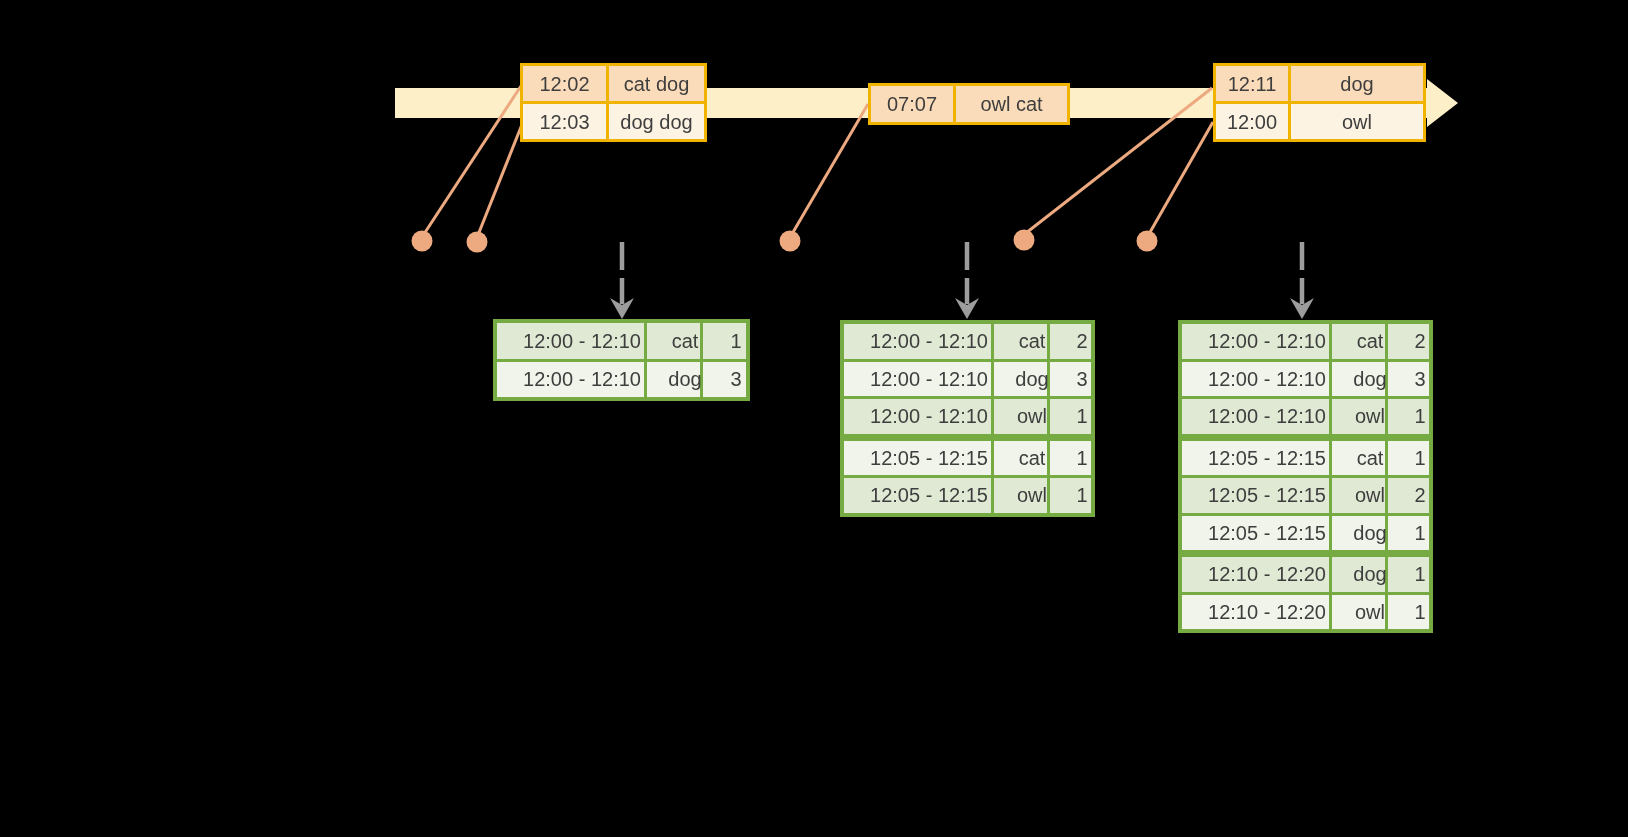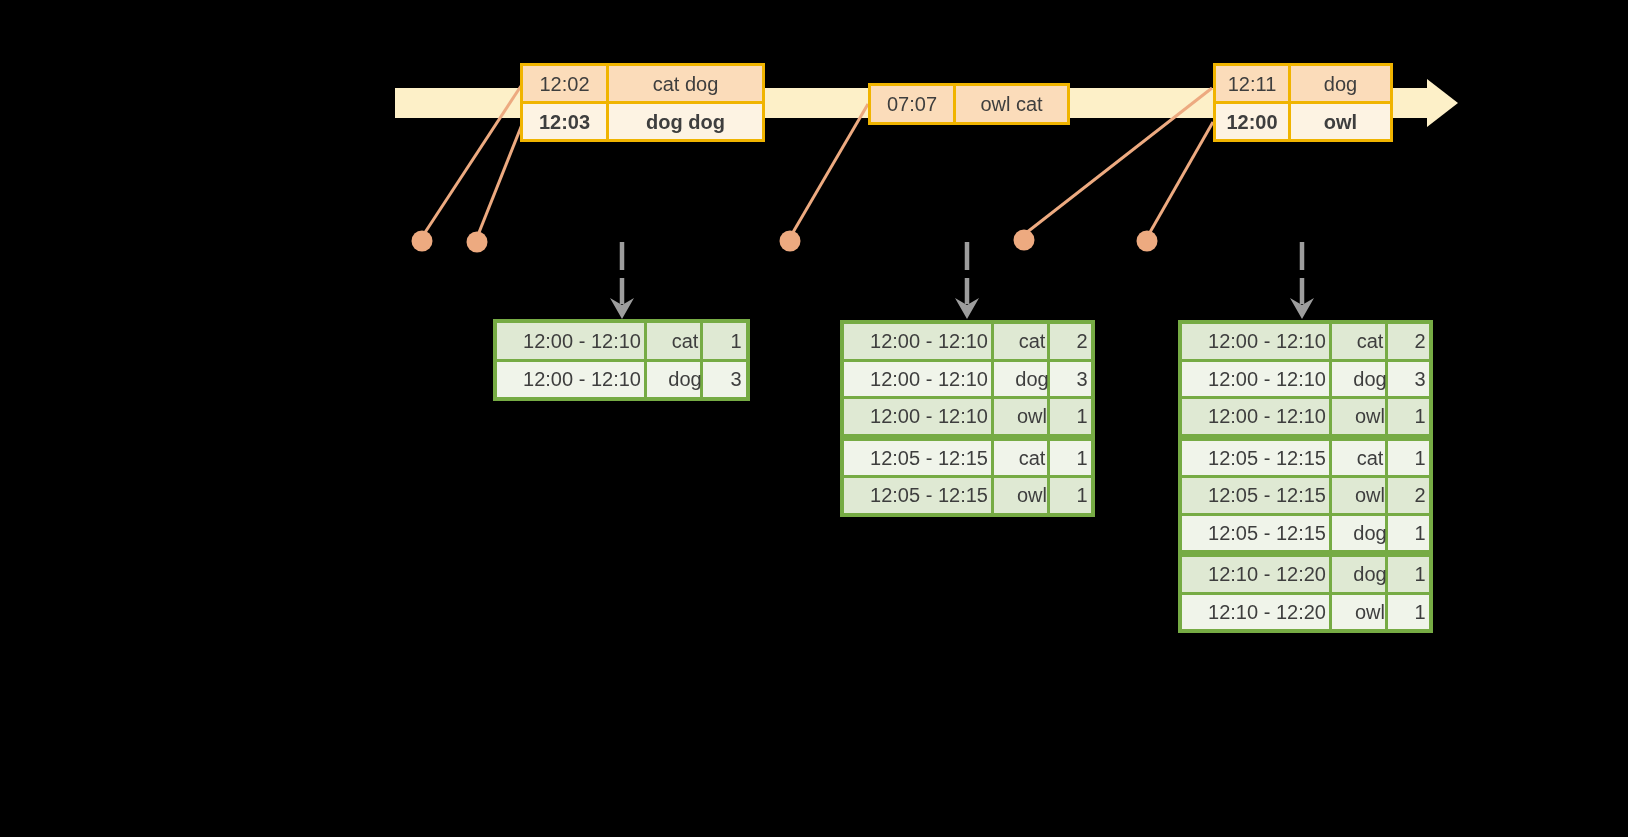--- a/index.html
+++ b/index.html
@@ -34,21 +34,21 @@
   .result-table{position:absolute;z-index:3;background:var(--table-border);
     padding:4px;display:flex;flex-direction:column;box-sizing:border-box;}
   .result-row{display:grid;grid-template-columns:147px 53px 1fr;gap:3px;
     height:var(--rowh);margin-top:3px;}
   .result-row.first{margin-top:0;}
   .result-row.group-start{margin-top:7px;}
   .result-row .cell{display:flex;align-items:center;justify-content:center;
     font-size:20px;line-height:1;padding-left:23px;}
 
   .cell.dark-peach{background:var(--event-cell-dark);}
-  .cell.light-peach{background:var(--event-cell-light);font-weight:bold;}
+  .cell.light-peach{background:var(--event-cell-light);}
   .cell.dark-green{background:var(--table-cell-dark);}
   .cell.light-green{background:var(--table-cell-light);}
 </style>
 </head>
 <body>
 
 <div class="canvas">
 
   <div class="timeline-band"></div>
 
@@ -71,37 +71,37 @@
     <line x1="622" y1="242" x2="622" y2="304" stroke="#9d9d9d" stroke-width="4.5" stroke-dasharray="28 8"></line>
     <polygon points="610,298 622,305 634,298 622,319" fill="#9d9d9d"></polygon>
 
     <line x1="967" y1="242" x2="967" y2="304" stroke="#9d9d9d" stroke-width="4.5" stroke-dasharray="28 8"></line>
     <polygon points="955,298 967,305 979,298 967,319" fill="#9d9d9d"></polygon>
 
     <line x1="1302" y1="242" x2="1302" y2="304" stroke="#9d9d9d" stroke-width="4.5" stroke-dasharray="28 8"></line>
     <polygon points="1290,298 1302,305 1314,298 1302,319" fill="#9d9d9d"></polygon>
   </svg>
 
-  <div class="event-box" style="left:520px;top:63px;width:245px;--timecol:83px;--rowh:35px;">
+  <div class="event-box" style="left:520px;top:63px;width:187px;--timecol:83px;--rowh:35px;">
       <div class="event-row">
         <div class="cell dark-peach">12:02</div>
         <div class="cell dark-peach">cat dog</div>
       </div>
       <div class="event-row">
         <div class="cell light-peach">12:03</div>
         <div class="cell light-peach">dog dog</div>
       </div>
     </div>
   <div class="event-box" style="left:868px;top:83px;width:202px;--timecol:82px;--rowh:36px;">
       <div class="event-row">
         <div class="cell dark-peach">07:07</div>
         <div class="cell dark-peach">owl cat</div>
       </div>
     </div>
-  <div class="event-box" style="left:1213px;top:63px;width:180px;--timecol:72px;--rowh:35px;">
+  <div class="event-box" style="left:1213px;top:63px;width:213px;--timecol:72px;--rowh:35px;">
       <div class="event-row">
         <div class="cell dark-peach">12:11</div>
         <div class="cell dark-peach">dog</div>
       </div>
       <div class="event-row">
         <div class="cell light-peach">12:00</div>
         <div class="cell light-peach">owl</div>
       </div>
     </div>
 

